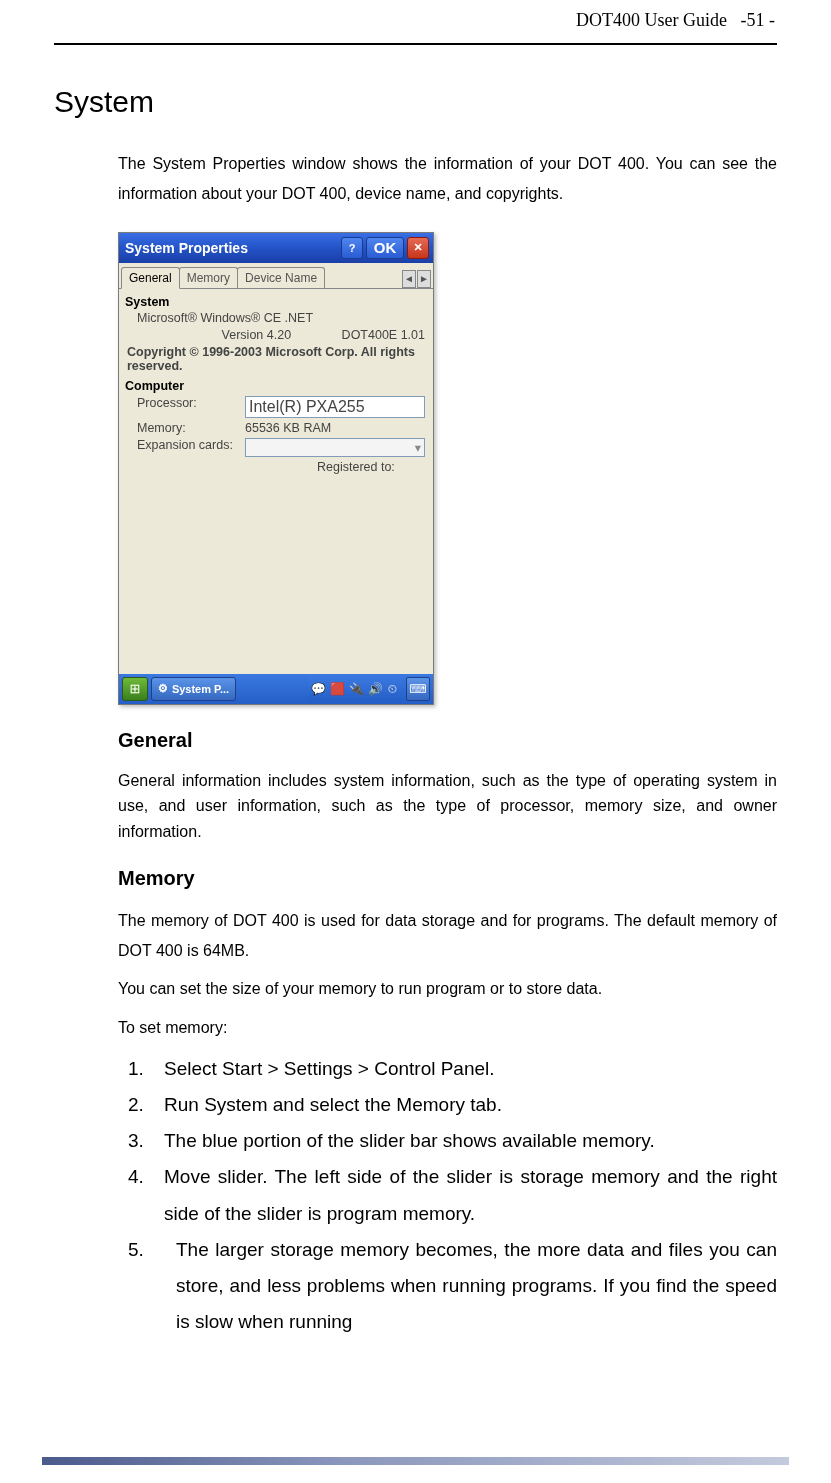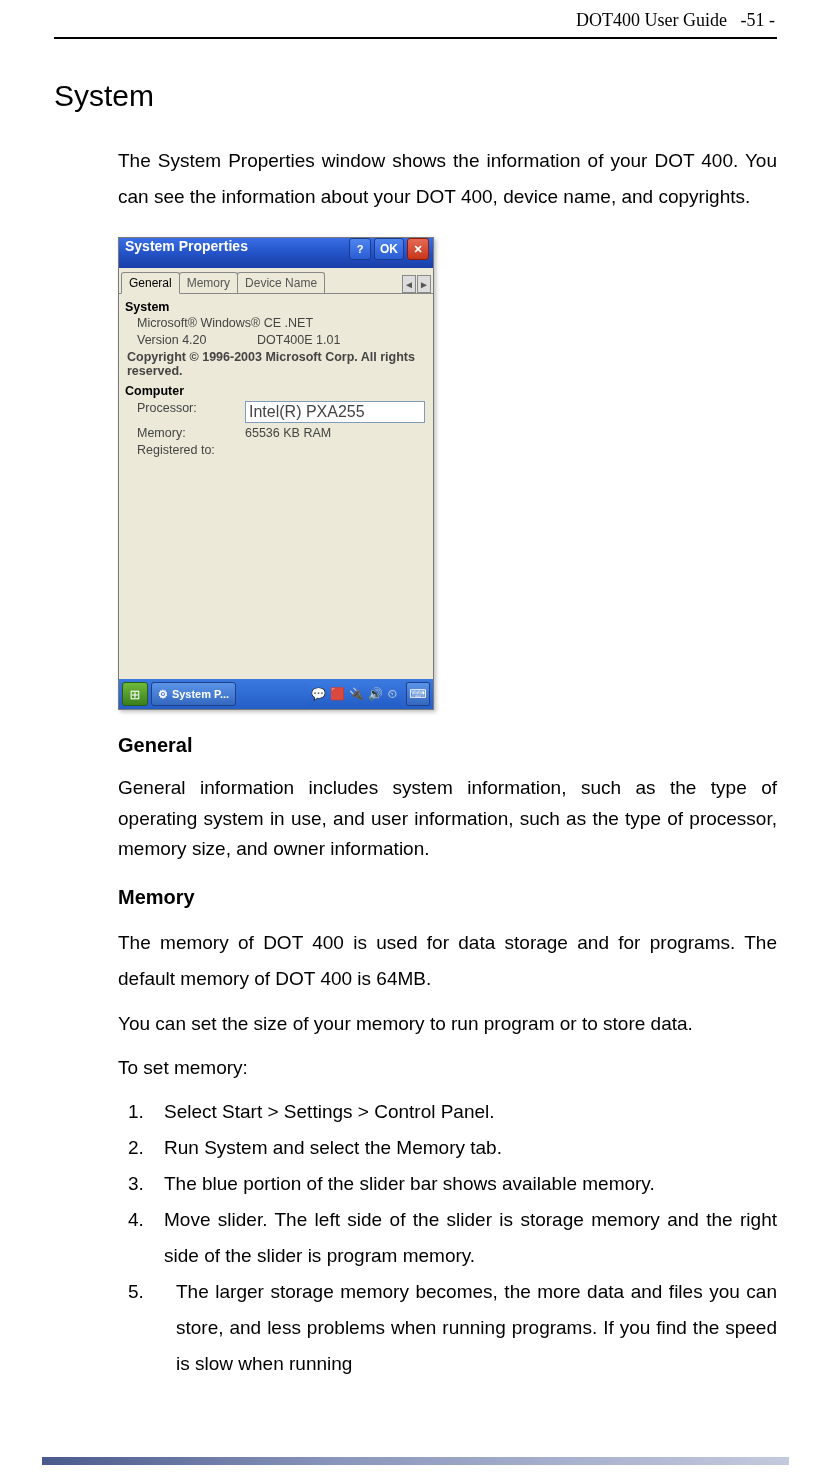--- a/index.html
+++ b/index.html
@@ -12,41 +12,41 @@
     position: relative;
   }
   .page {
     padding: 10px 54px 0 54px;
   }
   .header-line {
     font-family: 'Times New Roman', serif;
     font-size: 18px;
     text-align: right;
     padding-right: 2px;
-    padding-bottom: 6px;
+    padding-bottom: 12px;
   }
   .hr-top {
     border: none;
     border-top: 2px solid #000;
     margin-bottom: 40px;
   }
   .h1 {
     font-size: 30px;
     font-weight: normal;
     font-family: Verdana, sans-serif;
     margin-bottom: 30px;
     margin-left: -48px;
     padding-left: 48px;
   }
   .body-indent {
     margin-left: 64px;
     margin-right: 0;
   }
   .para {
-    font-size: 19px;
+    font-size: 16px;
     line-height: 1.9;
     text-align: justify;
     margin-bottom: 22px;
   }
   .para-tight { margin-bottom: 8px; }
   .h2 {
     font-size: 20px;
     font-weight: bold;
     margin-top: 20px;
     margin-bottom: 16px;
@@ -80,39 +80,40 @@
     font-size: 13px;
     color: #000;
     margin-bottom: 24px;
     box-shadow: 2px 2px 4px rgba(0,0,0,0.25);
     position: relative;
   }
   .titlebar {
     height: 30px;
     background: linear-gradient(to bottom, #3a6ee5 0%, #2353c7 50%, #1a3fa8 100%);
     display: flex;
+    align-items: center;
     padding: 0 4px 0 6px;
     color: #fff;
     font-weight: bold;
     font-size: 14px;
   }
   .titlebar .title { flex: 1; }
   .tbtn {
     width: 22px; height: 22px;
     background: linear-gradient(#4f85ef,#2a5cd3);
     border: 1px solid #1a3c8e;
     border-radius: 3px;
     margin-left: 3px;
     color:#fff;
     font-size:11px;
     font-weight:bold;
     display:flex; align-items:center; justify-content:center;
   }
   .tbtn.help::before { content:"?"; }
-  .tbtn.ok { width:30px; font-size:12px;}
+  .tbtn.ok { width:38px; font-size:15px;}
   .tbtn.close {
     background: linear-gradient(#e56a54,#c8351a);
     border-color:#8a1a0c;
   }
   .tbtn.close::before { content:"✕"; font-size:11px; }
   .tabs {
     display:flex;
     align-items:flex-end;
     height:26px;
     padding: 4px 2px 0 2px;
@@ -145,21 +146,21 @@
   .tabscroll div{
     width:14px;height:18px;border:1px solid #888;background:#ddd;
     font-size:10px; display:flex;align-items:center;justify-content:center;color:#555;
   }
   .panel {
     padding: 4px 8px 8px 8px;
     font-size:12.5px;
     color:#444;
   }
   .panel .sec-title { font-weight:bold; color:#000; margin:2px 0 2px -2px; }
-  .panel .row { display:flex; margin:3px 0; }
+  .panel .row { display:flex; margin:3px 0;justify-content:flex-end; }
   .panel .lbl { width:108px; }
   .panel .val { flex:1; }
   .inputbox {
     border:1px solid #7f9db9;
     background:#fff;
     padding:1px 3px;
     min-height:16px;
     flex:1;
     font-size:16px;
   }
@@ -255,20 +256,24 @@
         <div style="margin-left:10px;">
           <div class="row">
             <span class="lbl">Processor:</span>
             <span class="inputbox">Intel(R) PXA255</span>
           </div>
           <div class="row">
             <span class="lbl">Memory:</span>
             <span class="val">65536 KB  RAM</span>
           </div>
           <div class="row">
+            <span class="lbl">Expansion cards:</span>
+            <span class="dropdown">▾</span>
+          </div>
+          <div class="row">
             <span class="lbl">Registered to:</span>
           </div>
         </div>
       </div>
       <div class="taskbar">
         <div class="start">⊞</div>
         <div class="taskbtn">
           <span>⚙</span>
           <span>System P...</span>
         </div>

